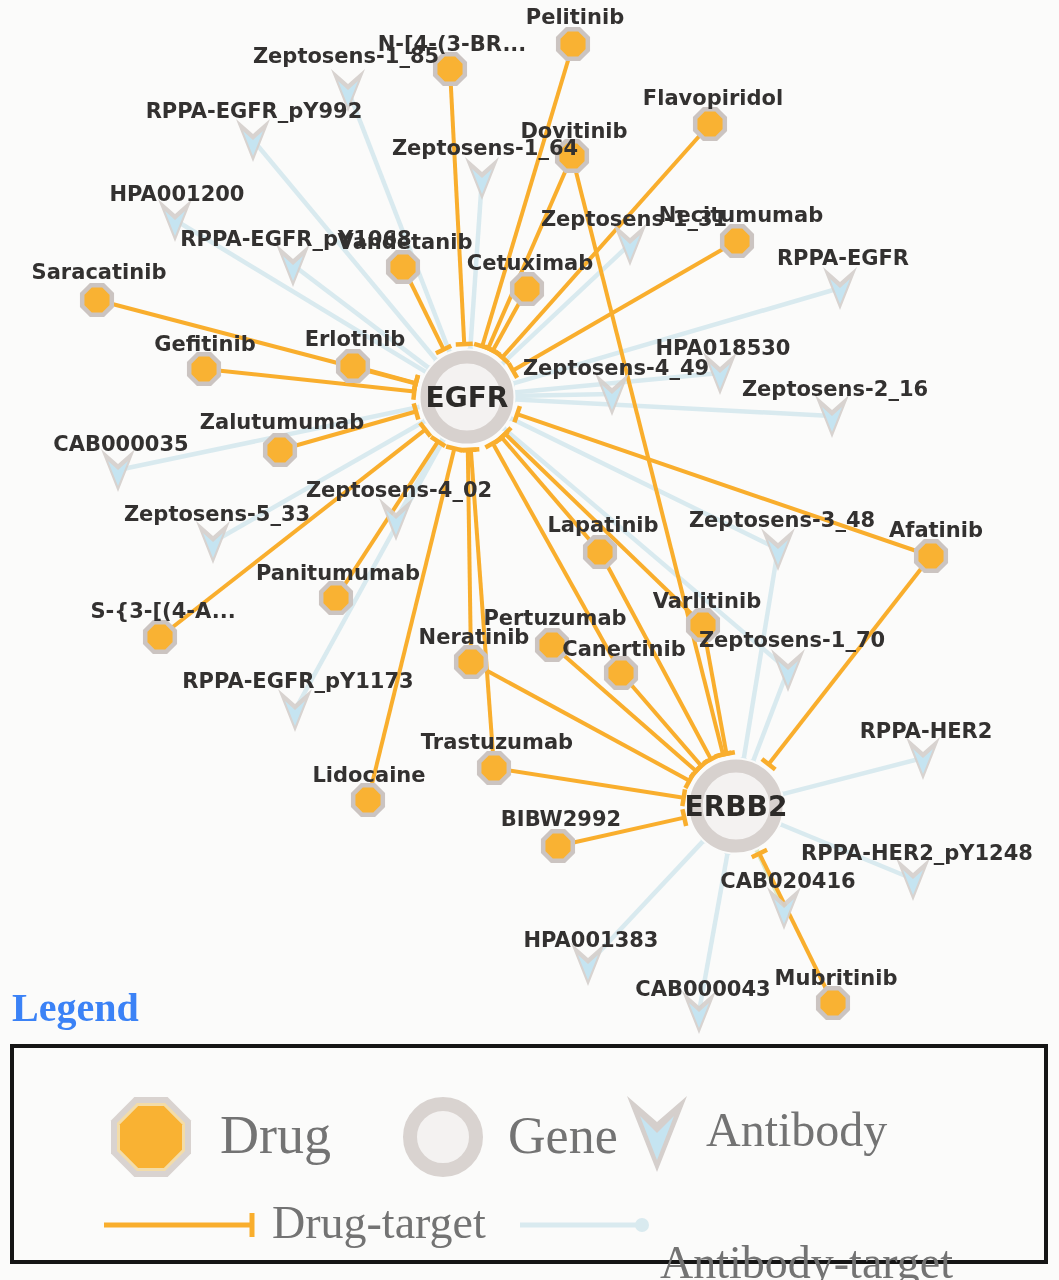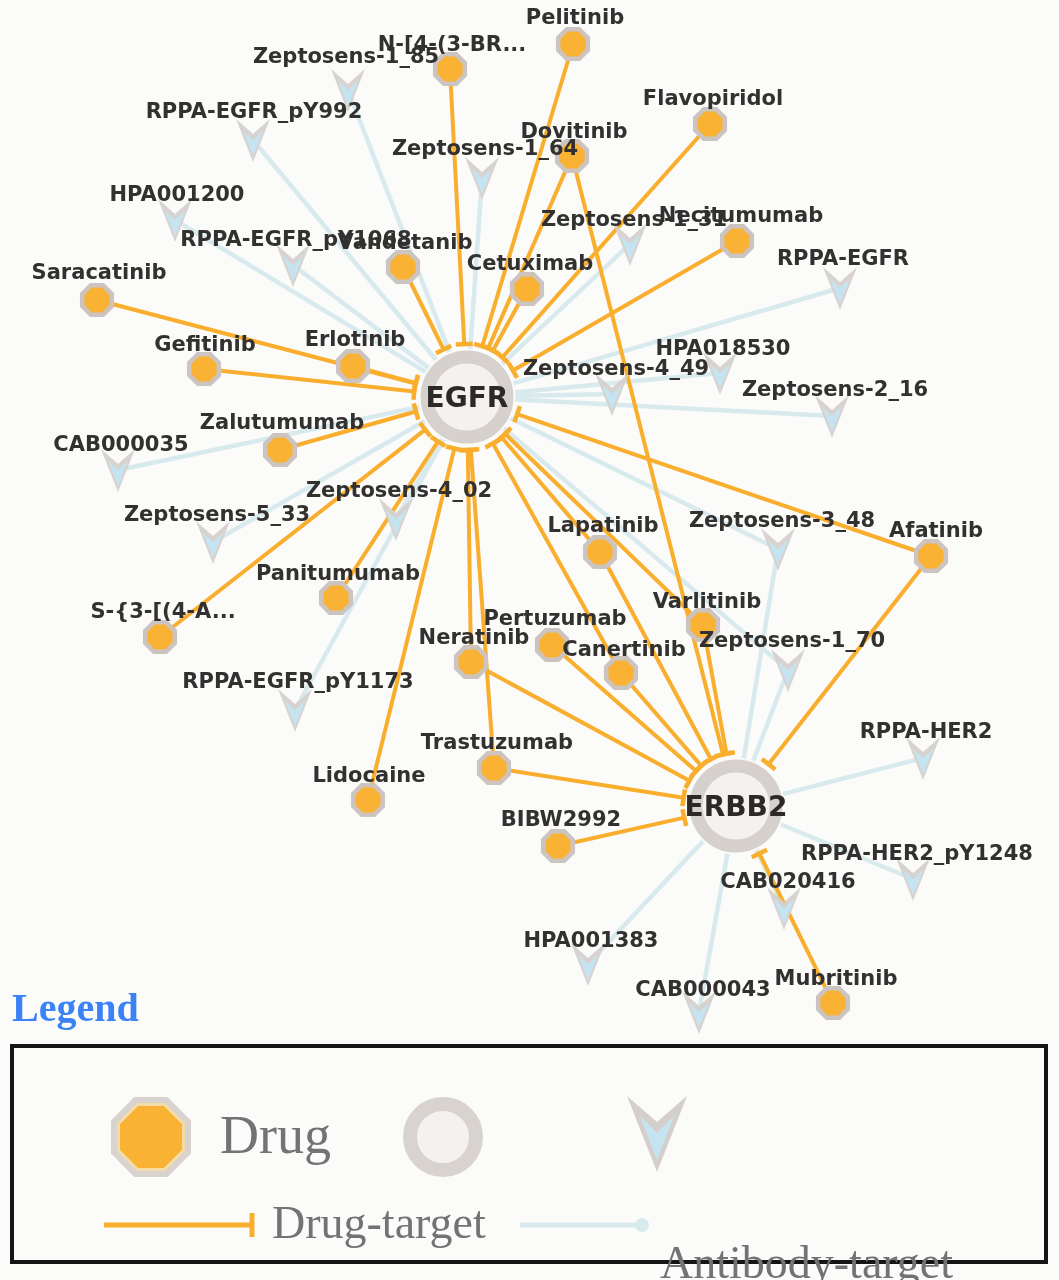--- a/index.html
+++ b/index.html
@@ -371,25 +371,27 @@
   <svg class="legend-icon icon-drug" width="86" height="86" viewBox="-43 -43 86 86">
     <polygon points="40,16.6 16.6,40 -16.6,40 -40,16.6 -40,-16.6 -16.6,-40 16.6,-40 40,-16.6" fill="#d9d3d0"></polygon>
     <polygon points="34,14.1 14.1,34 -14.1,34 -34,14.1 -34,-14.1 -14.1,-34 14.1,-34 34,-14.1" fill="#f3dca8"></polygon>
     <polygon points="31,12.8 12.8,31 -12.8,31 -31,12.8 -31,-12.8 -12.8,-31 12.8,-31 31,-12.8" fill="#f9b233"></polygon>
   </svg>
   <span class="legend-item-label lab-drug">Drug</span>
 
   <svg class="legend-icon icon-gene" width="82" height="82" viewBox="-41 -41 82 82">
     <circle cx="0" cy="0" r="33" fill="#f4f2f1" stroke="#d9d3d0" stroke-width="14"></circle>
   </svg>
+  <span class="legend-item-label lab-gene">Gene</span>
 
   <svg class="legend-icon icon-antibody" width="82" height="88" viewBox="-41 -44 82 88">
     <path d="M -30 -36 L 0 40 L 30 -36 L 0 -10 Z" fill="#d5cfcc"></path>
     <path d="M -17 -16 L 0 28 L 17 -16 L 0 1 Z" fill="#c5e4f1"></path>
   </svg>
+  <span class="legend-item-label lab-antibody">Antibody</span>
 
   <svg class="legend-icon icon-drugtarget" width="172" height="30" viewBox="0 0 172 30">
     <line x1="8" y1="15" x2="156" y2="15" stroke="#f9ae2d" stroke-width="5"></line>
     <line x1="156" y1="3" x2="156" y2="27" stroke="#f9ae2d" stroke-width="5"></line>
   </svg>
   <span class="legend-item-label lab-drugtarget">Drug-target</span>
 
   <svg class="legend-icon icon-antibodytarget" width="142" height="30" viewBox="0 0 142 30">
     <line x1="6" y1="15" x2="126" y2="15" stroke="#d9eaef" stroke-width="5"></line>
     <circle cx="128" cy="15" r="7" fill="#d9eaef"></circle>

